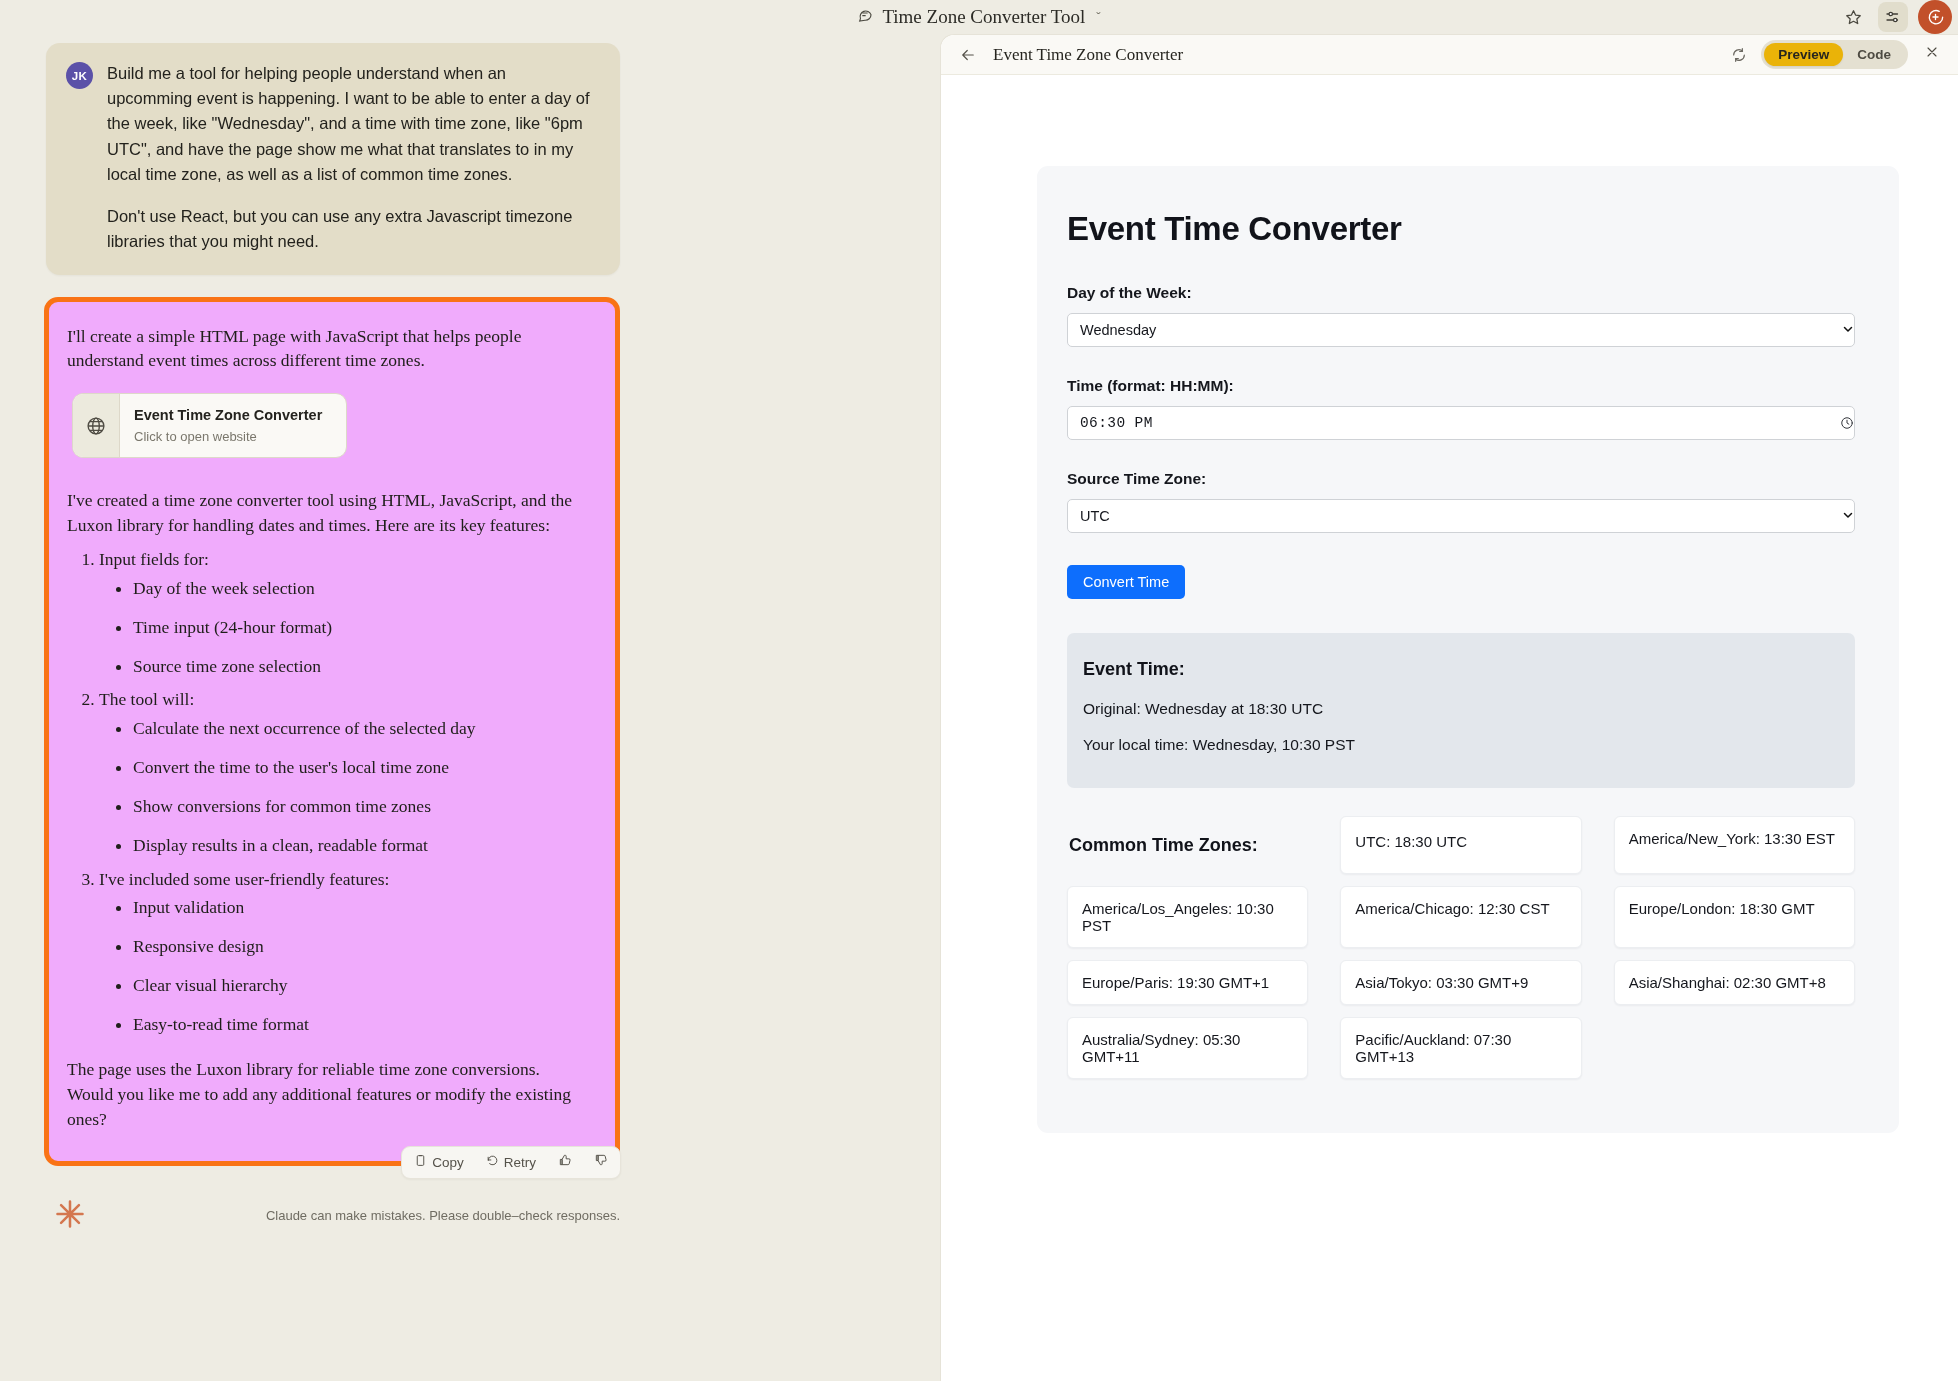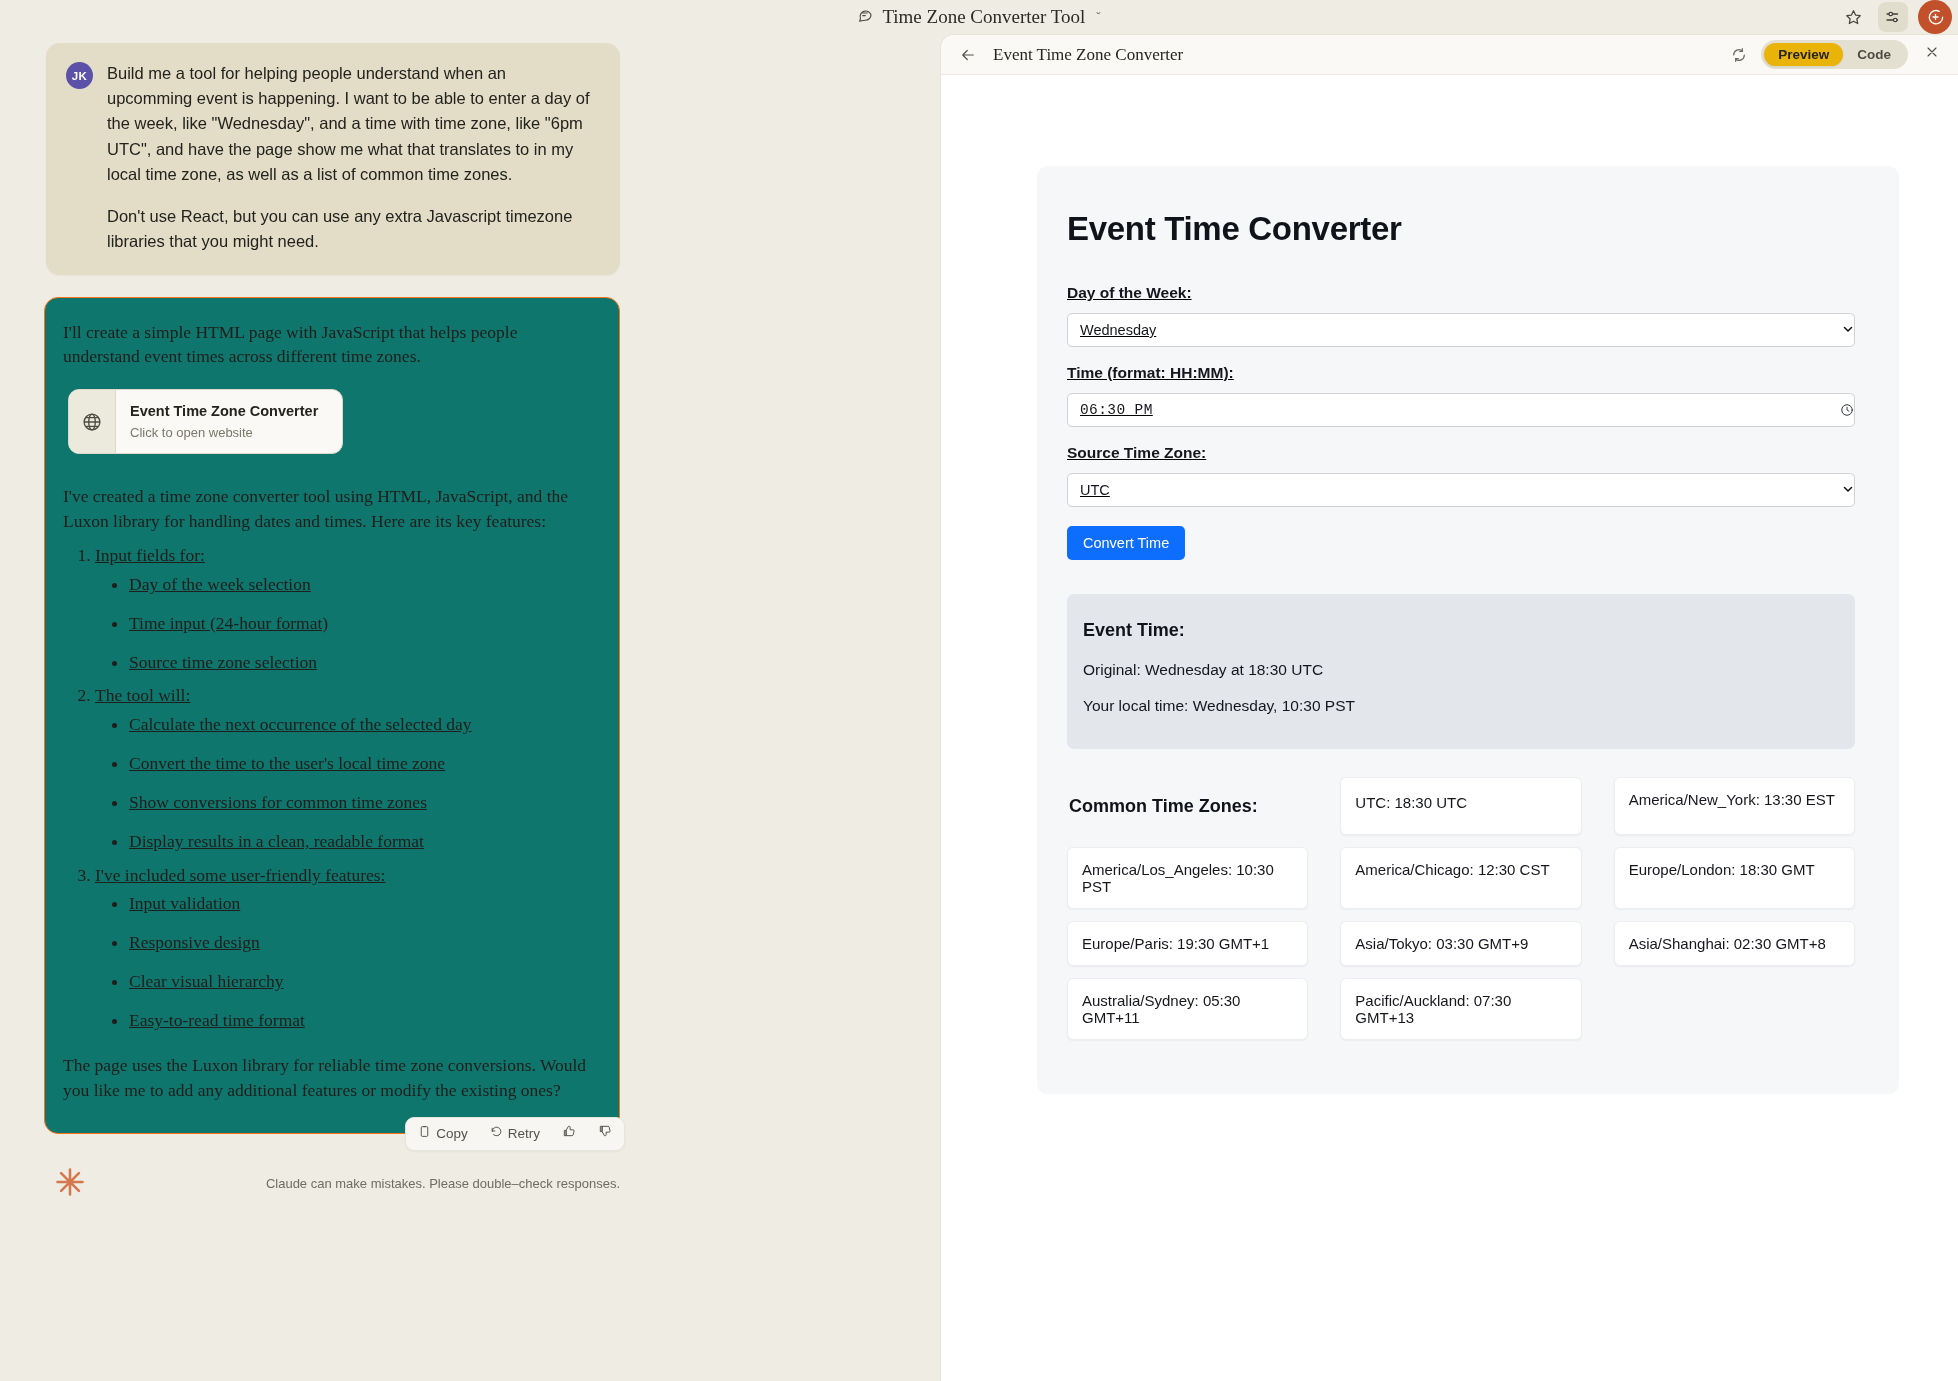--- a/index.html
+++ b/index.html
@@ -61,22 +61,22 @@
     font-size: 11.5px; font-weight: 700; letter-spacing: .3px;
     display: flex; align-items: center; justify-content: center;
     margin-top: 1px;
   }
   .user-body { font-size: 16.5px; line-height: 1.53; color: #23221d; }
   .user-body p + p { margin-top: 17px; }
 
   .assistant-msg {
     position: relative;
     margin: 22px 320px 0 44px;
-    background: #0f766e;
-    border: 1px solid #f97316;
+    background: #f0abfc;
+    border: 5px solid #f97316;
     border-radius: 14px;
     padding: 22px 30px 30px 18px;
     font-family: "Liberation Serif", serif;
     font-size: 17.5px; line-height: 1.42; color: #1f1e1a;
   }
   .assistant-msg p { margin-bottom: 0; }
   .assistant-msg p.intro { margin-bottom: 16px; }
   .assistant-msg p.mid { margin: 14px 0 0 0; }
   .assistant-msg p.outro { margin-top: 20px; }
 
@@ -92,21 +92,21 @@
     display: flex; align-items: center; justify-content: center;
     color: #4f4c43;
   }
   .artifact-text {
     padding: 11px 24px 11px 14px;
     font-family: "Liberation Sans", sans-serif;
   }
   .artifact-title { font-size: 14.5px; font-weight: 700; color: #24231e; }
   .artifact-sub { font-size: 13px; color: #7a776c; margin-top: 2px; }
 
-  ol.feat { list-style: decimal; margin: 0 0 0 32px; text-decoration: underline; }
+  ol.feat { list-style: decimal; margin: 0 0 0 32px; }
   ol.feat > li { margin-top: 9px; }
   ul.sub { list-style: disc; margin: 2px 0 0 34px; }
   ul.sub > li { margin-top: 14px; }
   ul.sub > li:first-child { margin-top: 4px; }
 
   .msg-actions {
     position: absolute; right: -6px; bottom: -18px;
     display: flex; align-items: center; gap: 22px;
     background: #f7f6f2; border: 1px solid #e7e4da;
     border-radius: 9px; padding: 6px 12px;
@@ -175,21 +175,21 @@
     font-family: "Liberation Sans", sans-serif;
   }
   .tool-title {
     font-size: 33px; font-weight: 700; color: #11131a;
     letter-spacing: -.3px; margin-bottom: 36px;
   }
   .field-label {
     font-size: 15.5px; font-weight: 700; color: #15171d;
     margin-bottom: 11px;
   }
-  .field-group { margin-bottom: 17px; text-decoration: underline; }
+  .field-group { margin-bottom: 30px; }
   .select-box, .input-box {
     width: 100%; height: 34px;
     background: #fff; border: 1px solid #cfd2d6; border-radius: 5px;
     display: flex; align-items: center;
     padding: 0 0 0 12px;
     font-size: 14.5px; color: #15171d;
   }
   .select-box .chevd { margin-left: auto; font-size: 12px; color: #111; }
   .input-box { justify-content: flex-start; }
   .time-val {

